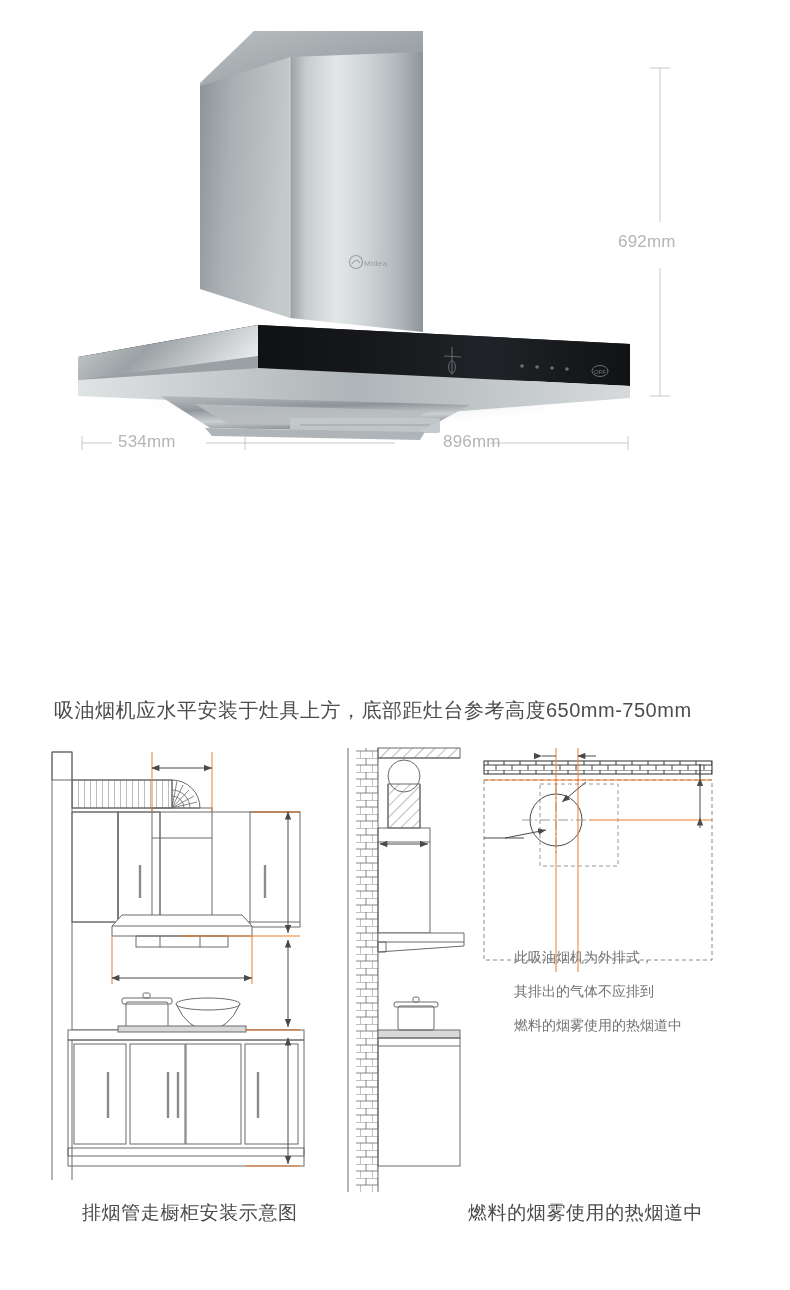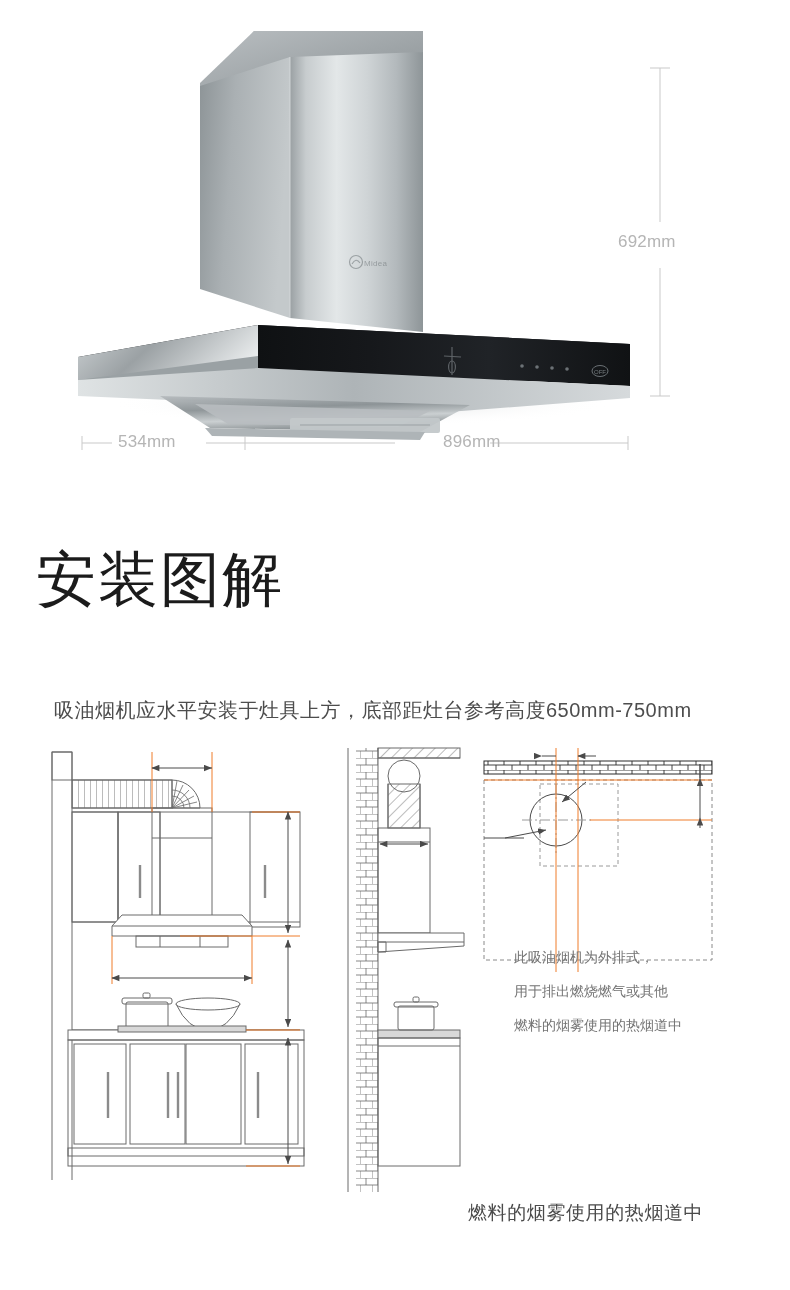--- a/index.html
+++ b/index.html
@@ -213,21 +213,20 @@
         <line x1="245" y1="436" x2="245" y2="450"></line>
         <line x1="628" y1="436" x2="628" y2="450"></line>
       </g>
     </svg>
 
     <div class="dim-label" id="dim-height-label">692mm</div>
     <div class="dim-label" id="dim-depth-label">534mm</div>
     <div class="dim-label" id="dim-width-label">896mm</div>
   </div>
 
-  <div class="section-title">安装图解</div>
   <div class="section-sub">吸油烟机应水平安装于灶具上方，底部距灶台参考高度650mm-750mm</div>
 
   <div class="diagrams">
     <svg width="790" height="500" viewBox="0 0 790 500">
       <defs>
         <pattern id="brickV" width="12" height="14" patternUnits="userSpaceOnUse">
           <path d="M0 0 H12 M0 7 H12 M6 0 V7 M0 7 V14" fill="none" stroke="#6a6a6a" stroke-width="0.8"></path>
         </pattern>
         <pattern id="brickH" width="16" height="10" patternUnits="userSpaceOnUse">
           <path d="M0 0 H16 M0 5 H16 M8 0 V5 M0 5 V10 M16 5 V10" fill="none" stroke="#2b2b2b" stroke-width="0.9"></path>
@@ -404,19 +403,20 @@
         <line x1="586" y1="52" x2="562" y2="72" stroke="#4a4a4a" marker-end="url(#arrR)"></line>
       </g>
 
       </g>
     </svg>
 
   </div>
 
   <div class="notice">
     <div class="notice-line">此吸油烟机为外排式，</div>
-    <div class="notice-line">用于排出燃烧燃气或其他</div>
+    <div class="notice-line">其排出的气体不应排到</div>
     <div class="notice-line">燃料的烟雾使用的热烟道中</div>
   </div>
 
+  <div class="caption" id="caption-left">排烟管走橱柜安装示意图</div>
   <div class="caption" id="caption-right">燃料的烟雾使用的热烟道中</div>
 
 </div>
 
 </body></html>

